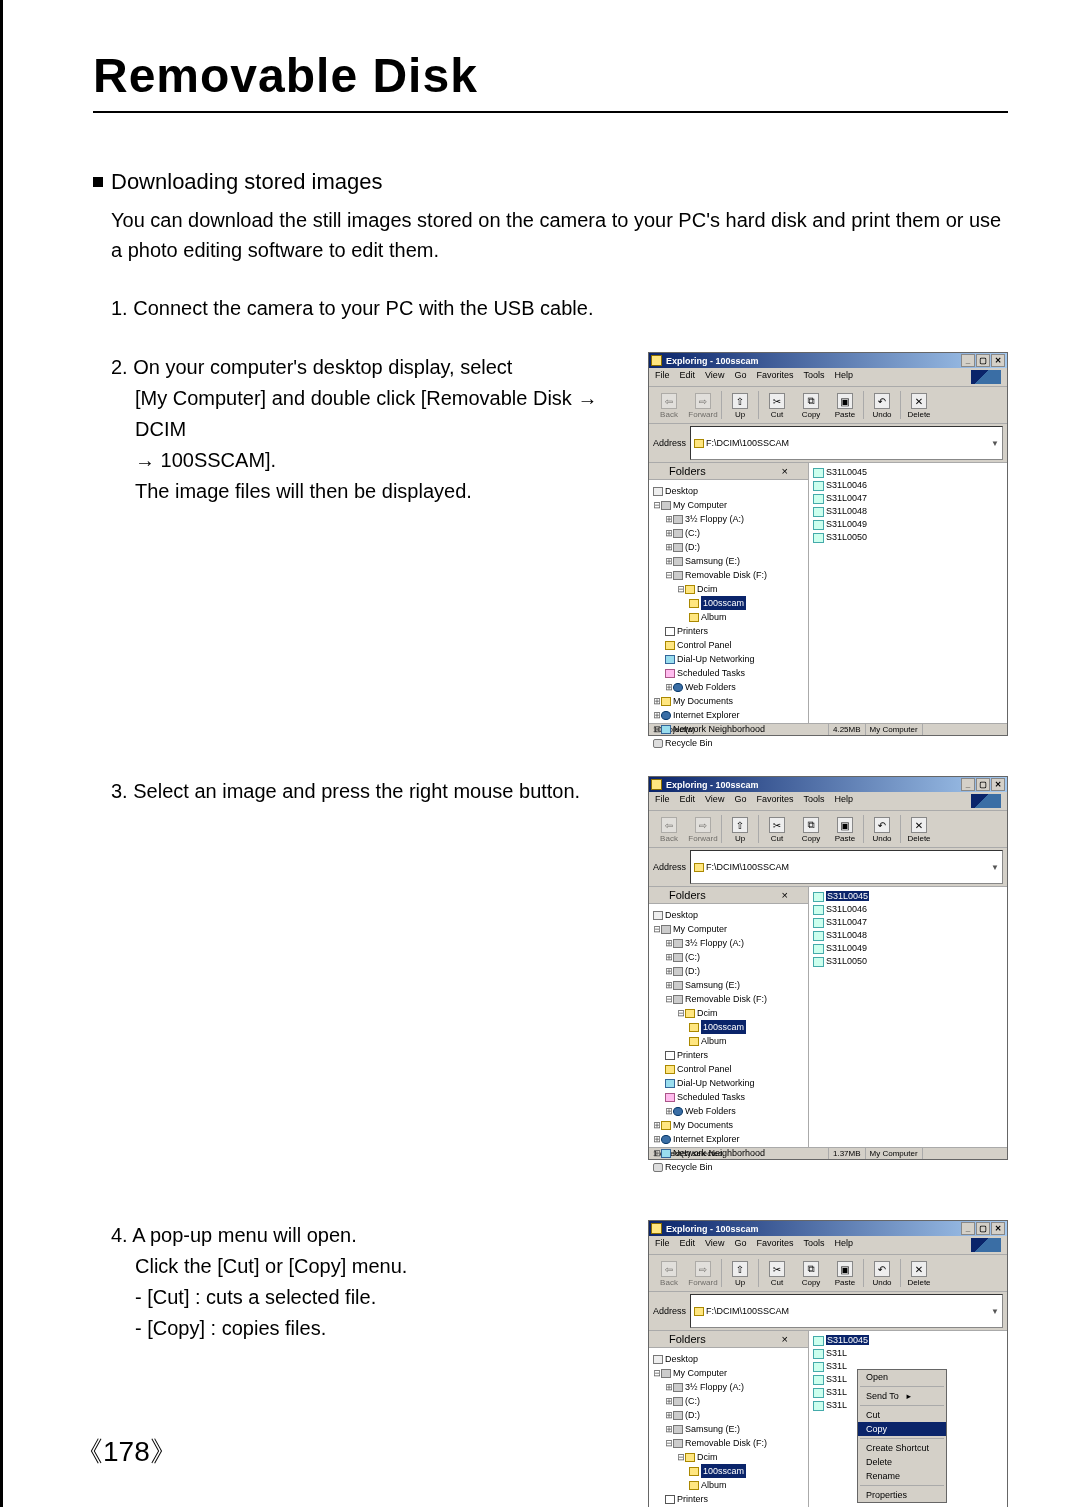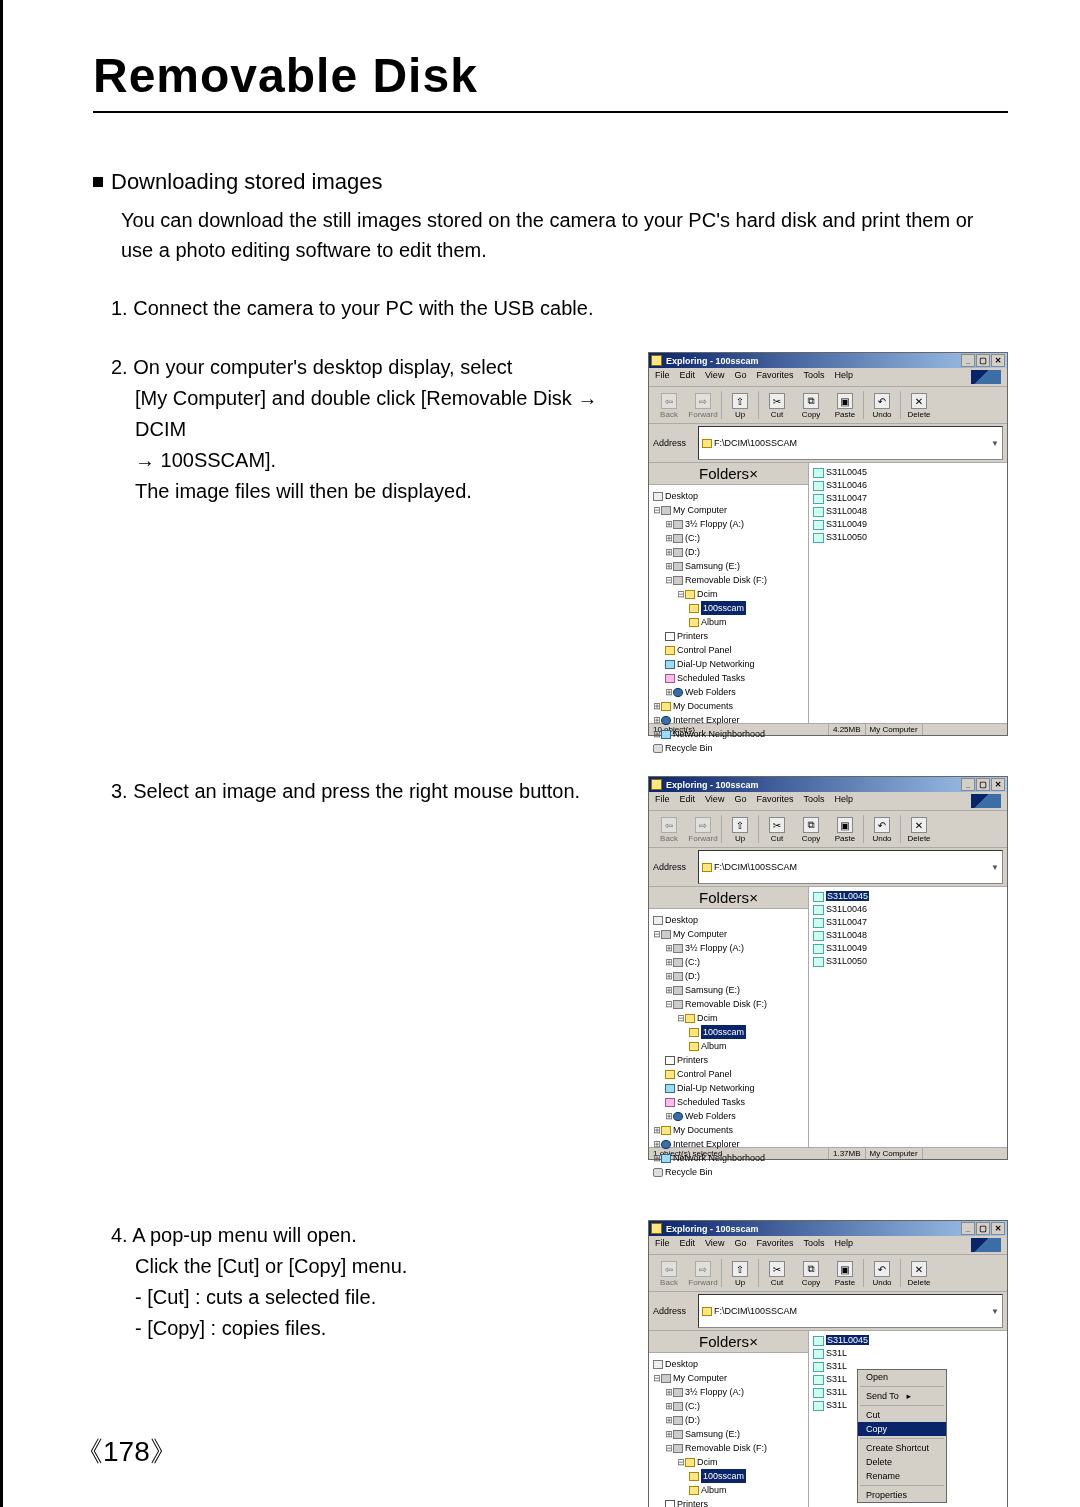--- a/index.html
+++ b/index.html
@@ -32,21 +32,21 @@
   .bullet-square {
     width: 10px;
     height: 10px;
     background: #000;
     margin-top: 8px;
     flex-shrink: 0;
   }
   .intro {
     font-size: 20px;
     line-height: 1.5;
-    margin-left: 28px;
+    margin-left: 18px;
     margin-bottom: 28px;
   }
   .step {
     font-size: 20px;
     margin-left: 18px;
     margin-bottom: 28px;
     line-height: 1.55;
   }
   .step-wrap {
     display: flex;
@@ -99,31 +99,31 @@
     background: linear-gradient(135deg,#0a246a 40%,#3a6ea5 40%);
   }
   .toolbar {
     display:flex; align-items:flex-end; gap:2px;
     padding:4px 4px; border-bottom:1px solid #aaa;
   }
   .tbtn { display:flex; flex-direction:column; align-items:center; width:32px; font-size:8px; }
   .tbtn .ic { width:16px; height:16px; border:1px solid #888; background:#eee; margin-bottom:1px; display:flex; align-items:center; justify-content:center; font-size:10px;}
   .tbtn.dis { opacity:.5; }
   .tsep { width:1px; height:28px; background:#aaa;}
-  .addrbar { display:flex; align-items:center; padding:2px 4px; gap:12px; border-bottom:1px solid #aaa;}
+  .addrbar { display:flex; align-items:center; padding:2px 4px; gap:4px; border-bottom:1px solid #aaa;}
   .addrbox {
     flex:1; background:#fff; border:1px inset #888; height:34px; display:flex; align-items:center; padding:0 3px; font-size:9px;
   }
   .addrbox .arrow { margin-left:auto; font-size:8px; color:#555; }
   .body-split { display:flex; height:260px; }
   .folders-pane {
     width:160px; background:#fff; border-right:1px solid #aaa; position:relative;
   }
   .folders-head {
-    font-size:15px; padding:2px 7px; background:#d4d0c8; display:flex; justify-content:center; border-bottom:1px solid #aaa;
+    font-size:11px; padding:2px 20px; background:#d4d0c8; display:flex; justify-content:space-between; border-bottom:1px solid #aaa;
   }
   .tree { padding:4px 4px; line-height:14px; white-space:nowrap; overflow:hidden;}
   .tree .l0 { padding-left:0; }
   .tree .l1 { padding-left:12px; }
   .tree .l2 { padding-left:24px; }
   .tree .l3 { padding-left:36px; }
   .tree .sel { background:#0a246a; color:#fff; display:inline-block; padding:0 2px;}
   .tree .box { display:inline-block; width:8px; text-align:center; color:#555;}
   .fic { display:inline-block; width:10px; height:9px; margin-right:2px; vertical-align:middle;
          background:#ffe680; border:1px solid #aa8800;}

